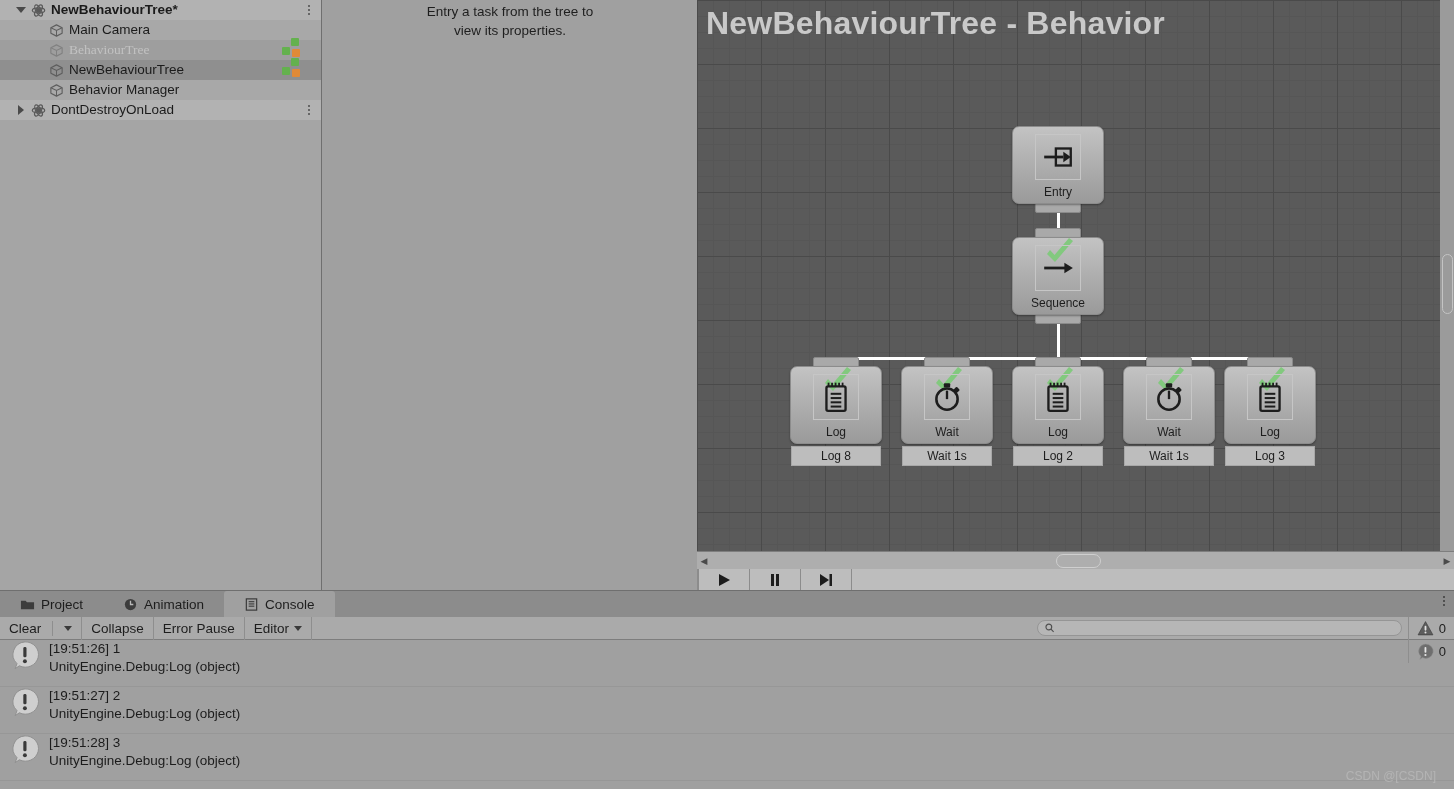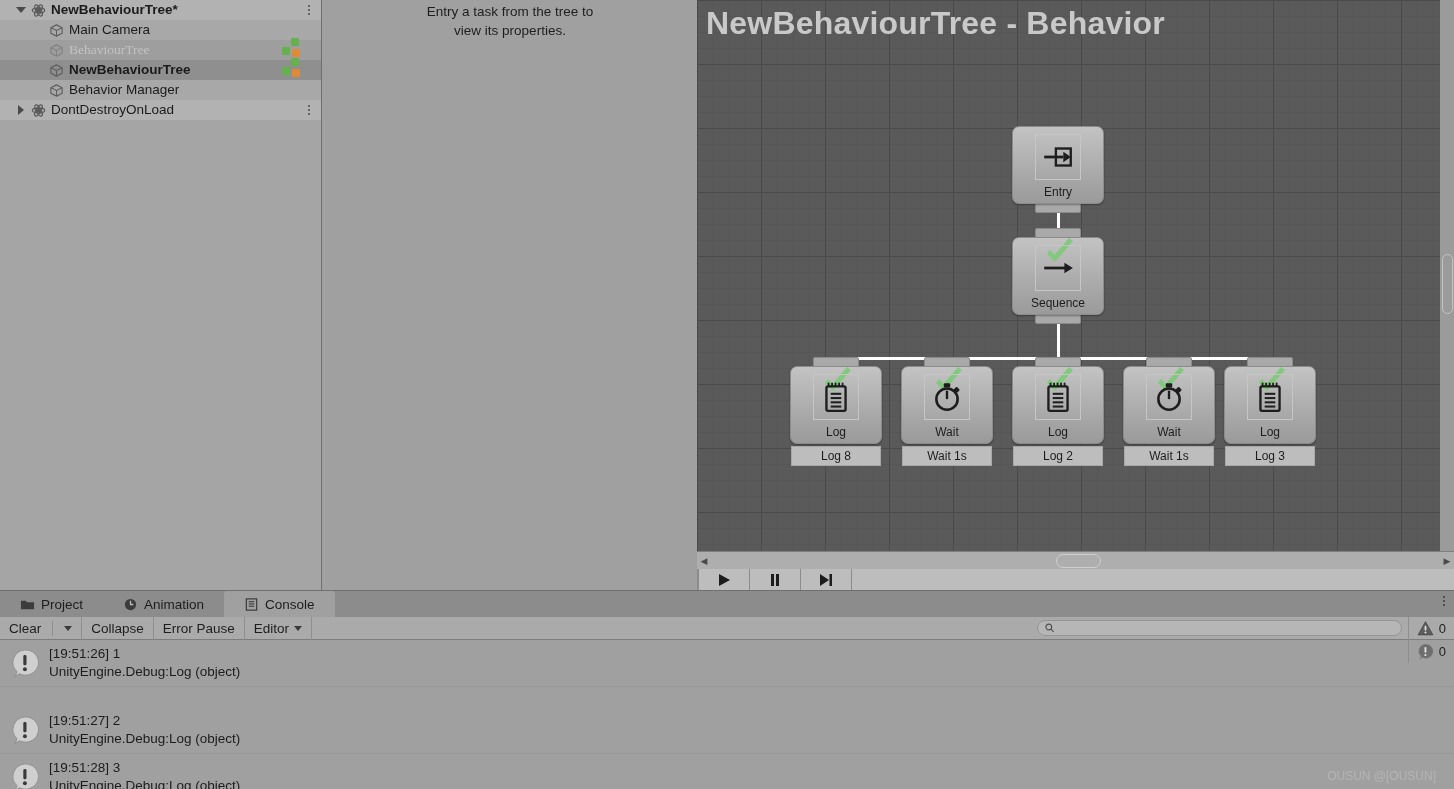--- a/index.html
+++ b/index.html
@@ -20,21 +20,21 @@
     overflow: hidden;
   }
   .hrow {
     position: relative; height: 20px; width: 322px;
     display: flex; align-items: center;
     font-size: 13.5px; color: #1b1b1b;
     white-space: nowrap;
   }
   .hrow.odd  { background: #a8a8a8; }
   .hrow.even { background: #9e9e9e; font-family: Liberation Serif, serif; }
-  .hrow.sel  { background: #8f8f8f; font-weight: bold; }
+  .hrow.sel  { background: #8f8f8f; }
   .hrow.header { background: #b2b2b2; }
   .hrow.bold { font-weight: bold; }
   .hrow.faded .hlabel { color: #c2c2c2; }
   .hrow.faded .cube-ico { opacity: .45; }
 
   .foldout {
     width: 14px; height: 20px; flex: 0 0 14px;
     display: flex; align-items: center; justify-content: center;
   }
   .tri-d { width:0;height:0;border-left:5px solid transparent;border-right:5px solid transparent;border-top:6px solid #4a4a4a; }
@@ -190,24 +190,24 @@
     font-family: "Liberation Sans", sans-serif; font-size: 11px; color: #2a2a2a;
     width: 100%;
   }
   .counter {
     height: 23px; padding: 0 8px; display: flex; align-items: center; gap: 5px;
     font-size: 13px; color: #1d1d1d; border-left: 1px solid #8e8e8e;
   }
 
   #loglist { height: 149px; background: #a0a0a0; overflow: hidden; }
   .logrow {
-    height: 47px; display: flex; align-items: center; gap: 9px;
+    height: 47px; display: flex; gap: 9px;
     padding-left: 10px; border-bottom: 1px solid #979797;
   }
-  .logrow.alt { background: #a0a0a0; margin-top: 20px; }
+  .logrow.alt { background: #a0a0a0; }
   .logtext { font-size: 13.5px; color: #1c1c1c; line-height: 18px; }
 
   #watermark {
     position: absolute; right: 18px; bottom: 6px;
     font-size: 12px; color: #b4b4b4;
   }
 </style>
 </head>
 <body>
 
@@ -604,14 +604,14 @@
             <circle cx="15.9" cy="22.6" r="2.1" fill="#3a3a3a"></circle>
           </svg>
           <div class="logtext">
             <div>[19:51:28] 3</div>
             <div>UnityEngine.Debug:Log (object)</div>
           </div>
         </div>
       </div>
   </div>
 
-  <div id="watermark">OUSUN @[OUSUN]</div>
+  <div id="watermark">CSDN @[CSDN]</div>
 </div>
 
 </body></html>

